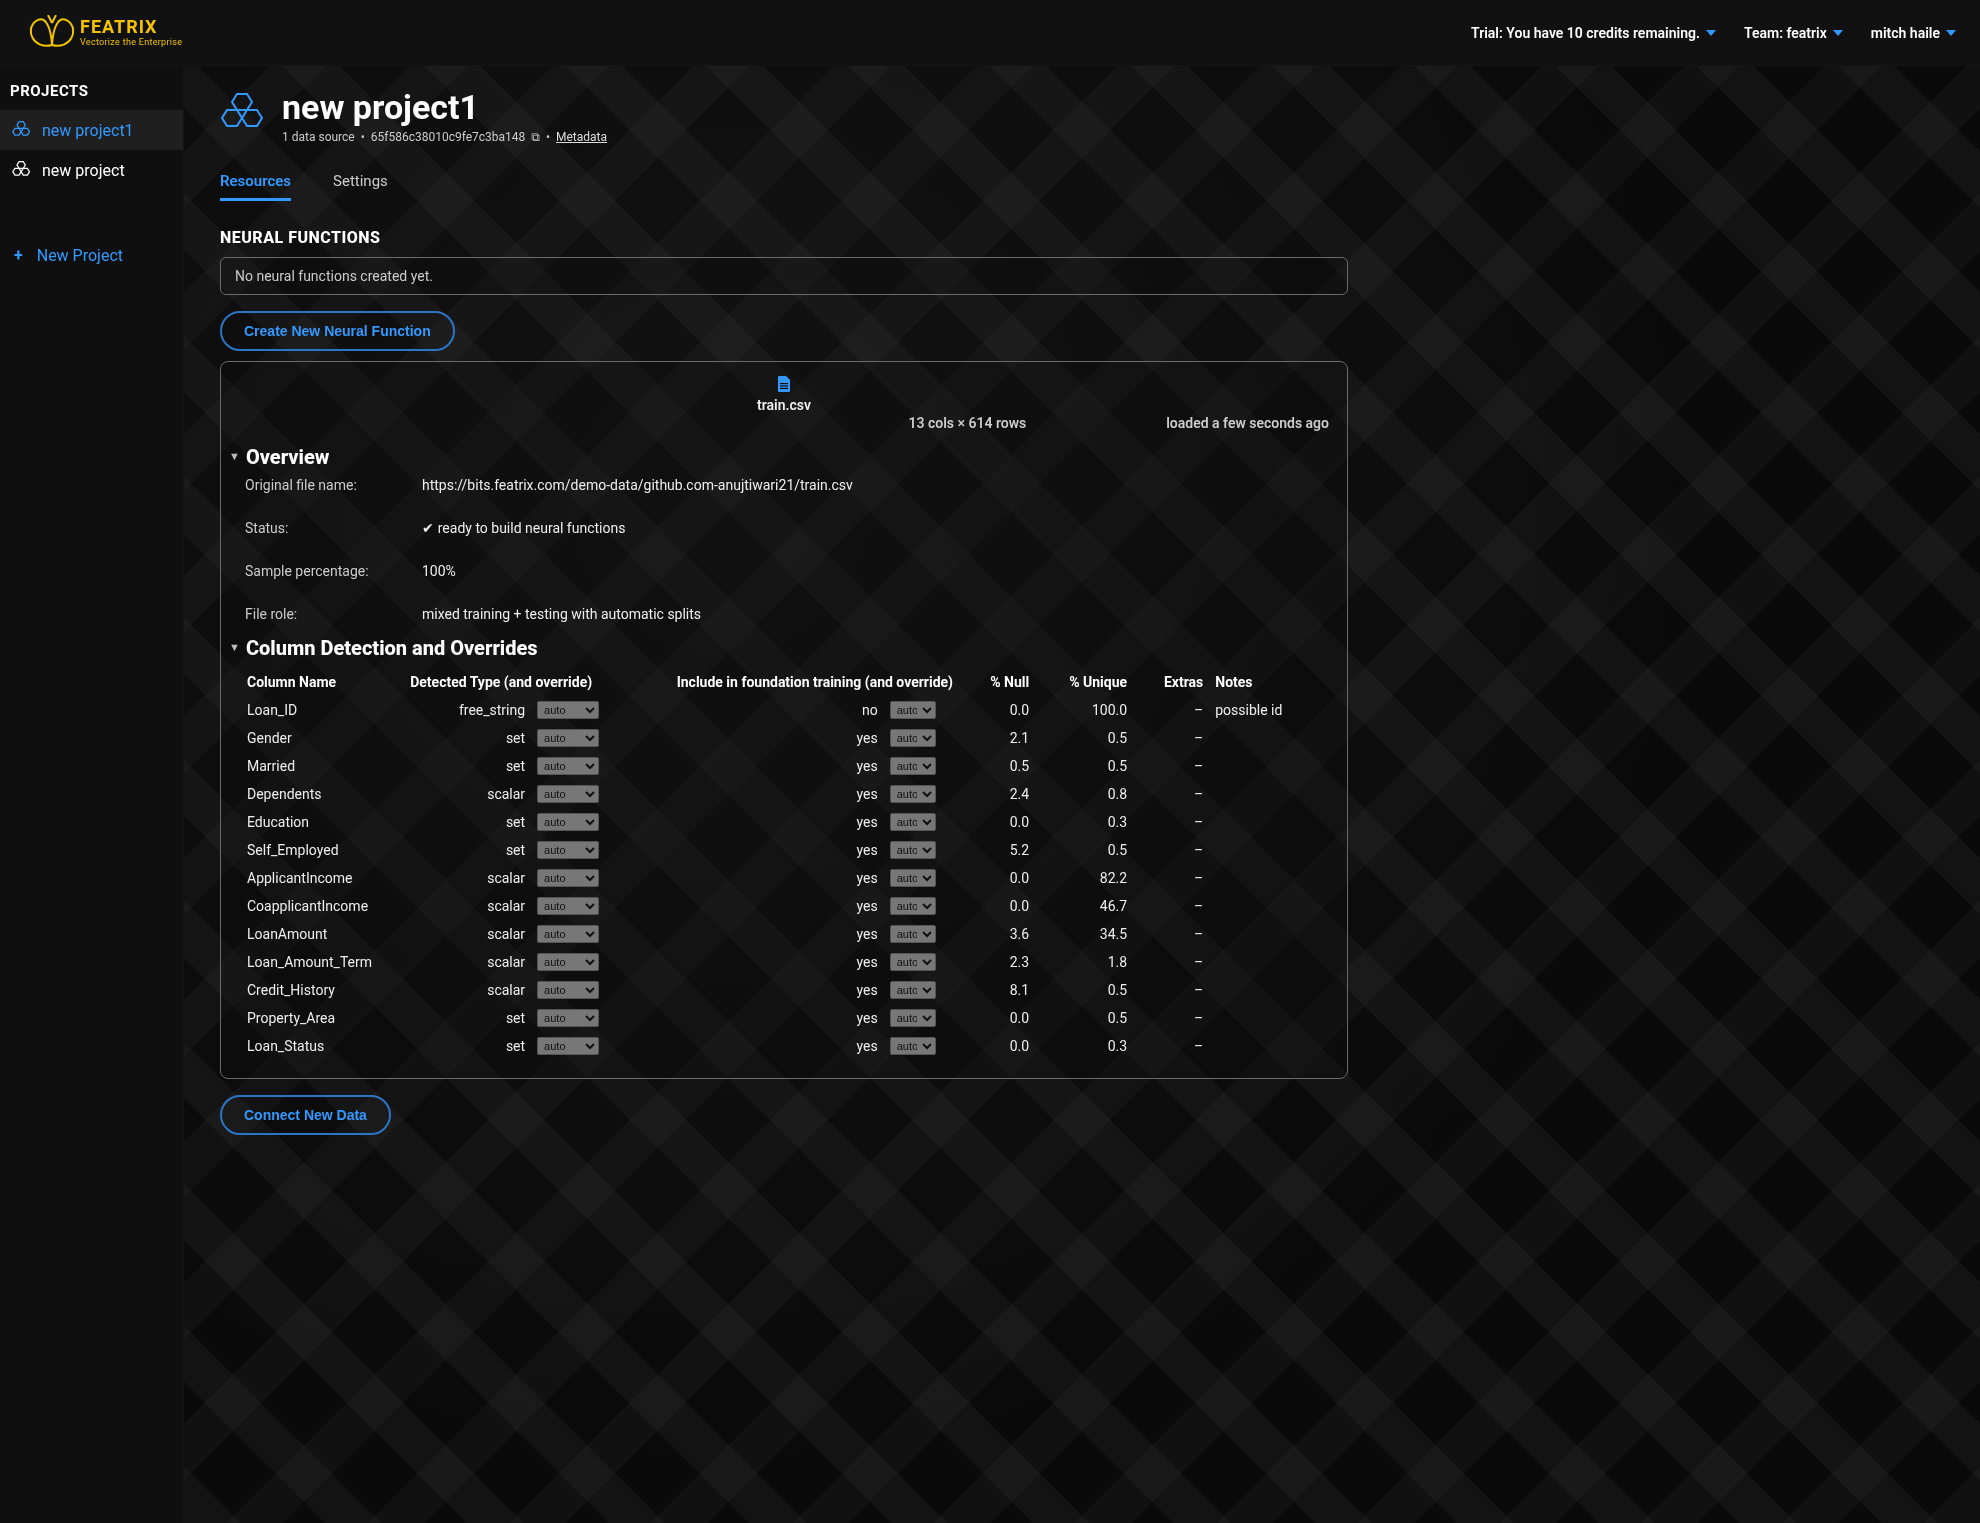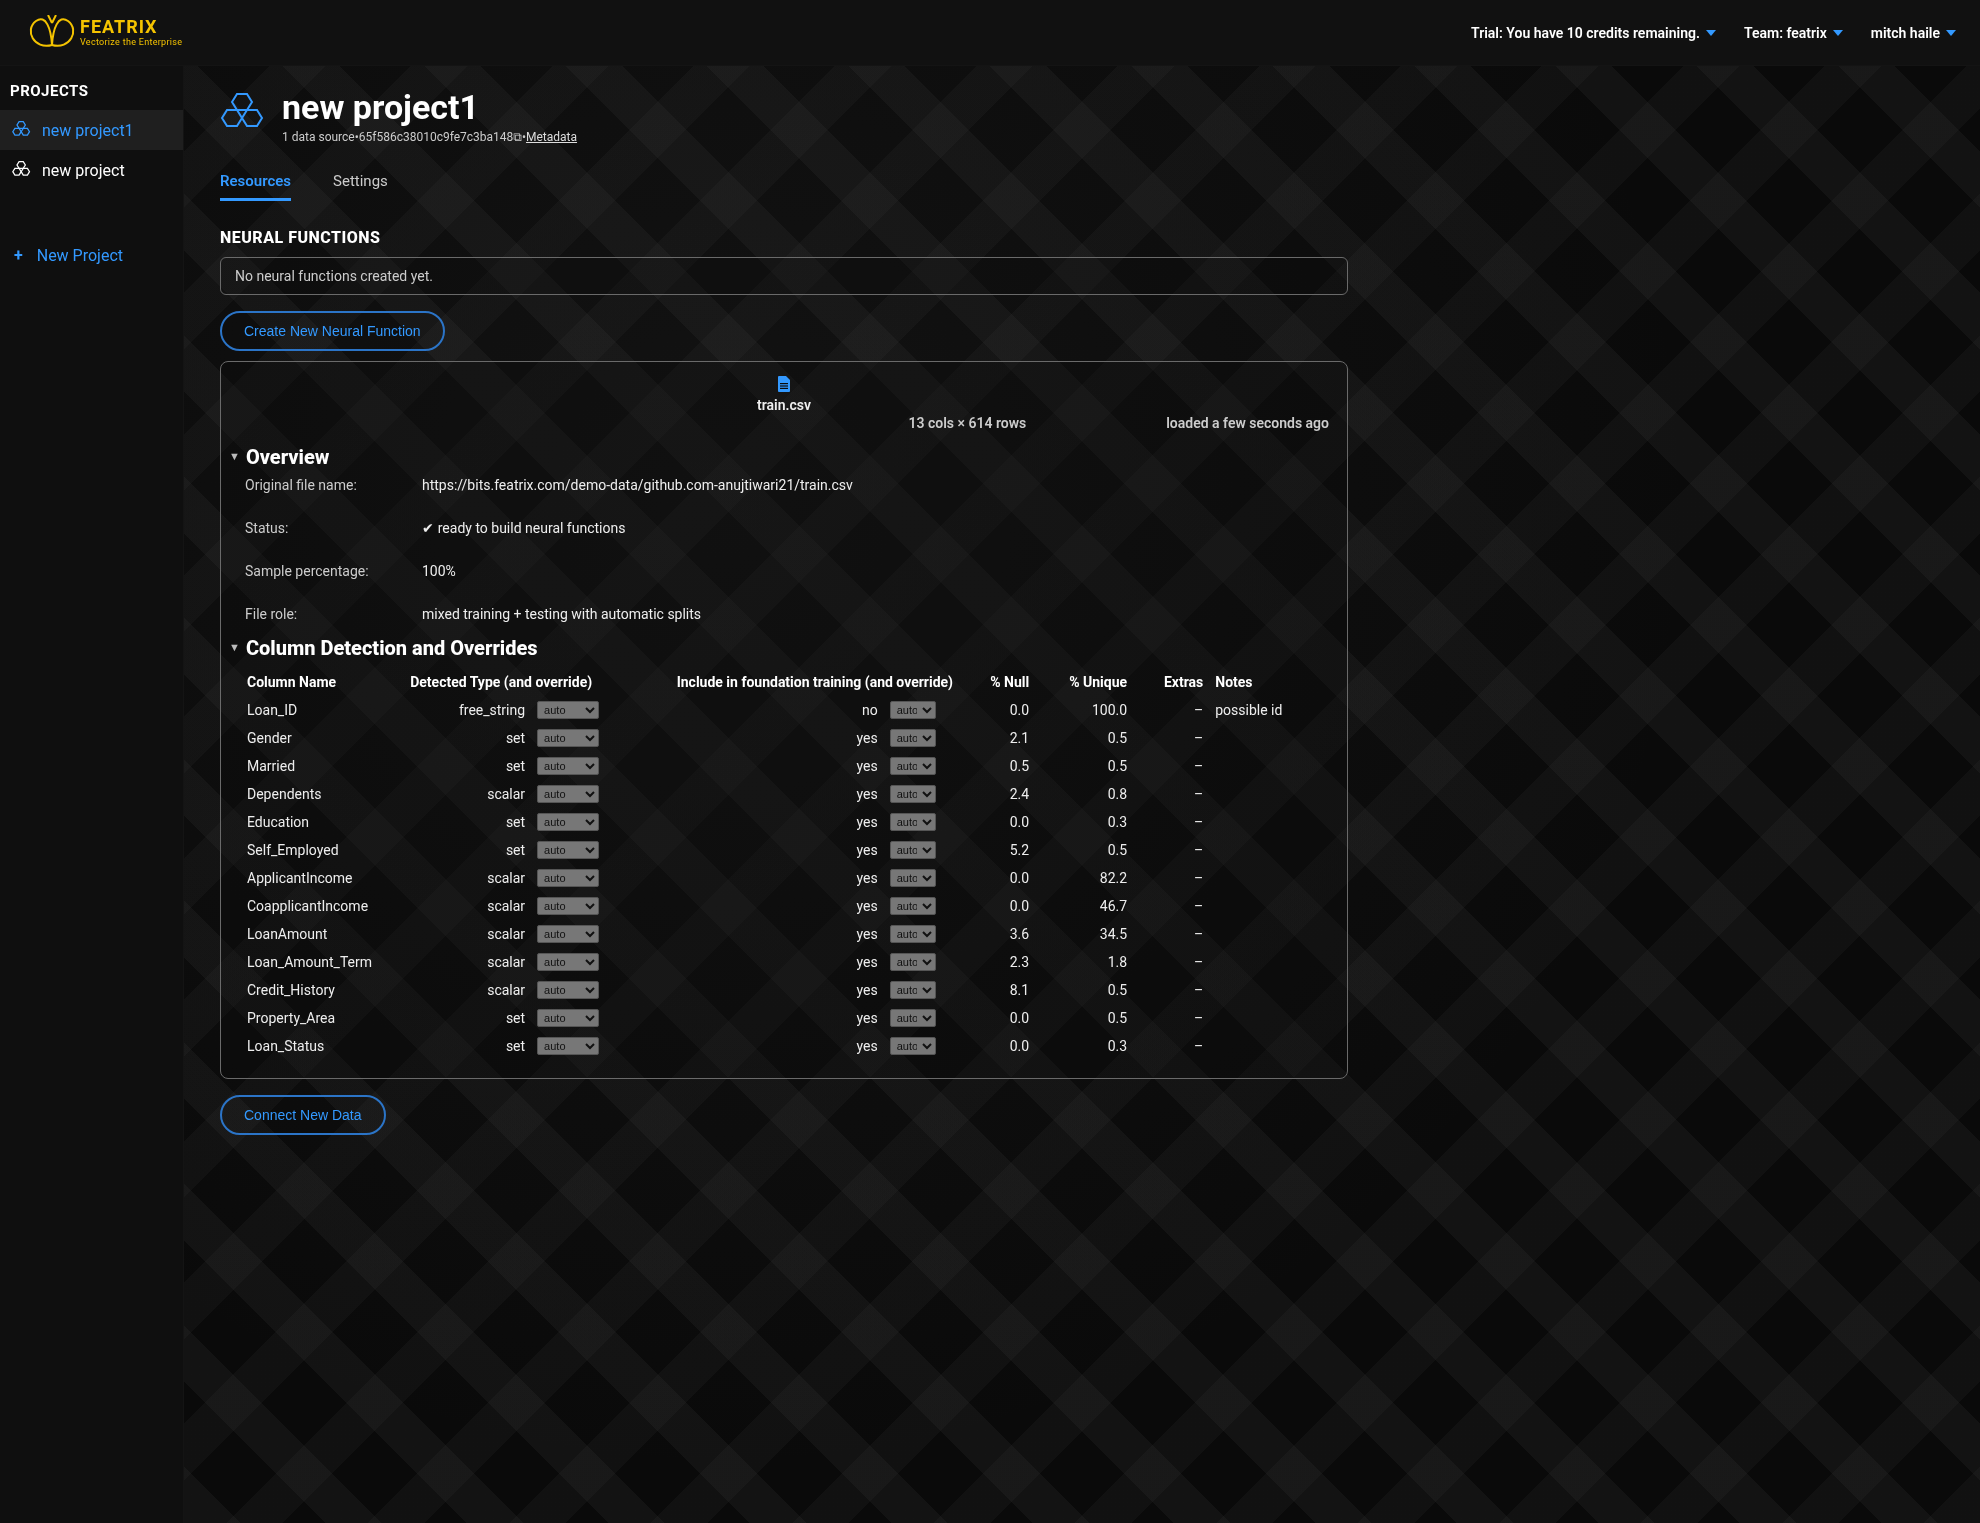--- a/index.html
+++ b/index.html
@@ -88,21 +88,21 @@
   }
   .content {
     padding: 24px 36px 60px 36px;
     max-width: 1200px;
   }
 
   .proj-head { display: flex; align-items: flex-start; gap: 14px; margin-bottom: 12px; }
   .proj-title {
     font-size: 34px; font-weight: 700; color: #fff; line-height: 1.05;
   }
-  .proj-sub { font-size: 12px; color: #ccc; margin-top: 4px; display: flex; align-items: center; }
+  .proj-sub { font-size: 12px; color: #ccc; margin-top: 4px; display: flex; align-items: center; gap: 6px; }
   .proj-sub .meta-link { text-decoration: underline; cursor: pointer; color: #ddd; }
   .copy-icon { font-size: 12px; color: #ccc; cursor: pointer; }
 
   
   .tabs { display: flex; gap: 42px; margin-top: 20px; border-bottom: 1px solid transparent; }
   .tab { padding: 8px 0; cursor: pointer; color: #ccc; font-size: 15px; }
   .tab.active { color: #3399ff; border-bottom: 3px solid #3399ff; font-weight: 600; }
 
   
   .sect-h { font-size: 16px; font-weight: 800; letter-spacing: 0.5px; margin: 26px 0 10px 0; text-transform: uppercase; color: #fff; }
@@ -118,21 +118,21 @@
 
   .btn-outline {
     display: inline-block;
     margin-top: 16px;
     padding: 10px 22px;
     border: 2px solid #2b74c7;
     color: #3399ff;
     border-radius: 22px;
     background: transparent;
     cursor: pointer;
-    font-weight: 400;
+    font-weight: 700;
     font-size: 14px;
   }
 
   
   .ds-card {
     border: 1px solid #6a6a6a;
     border-radius: 8px;
     padding: 14px 18px 18px 18px;
     background: rgba(10,10,10,0.25);
     margin-top: 10px;

